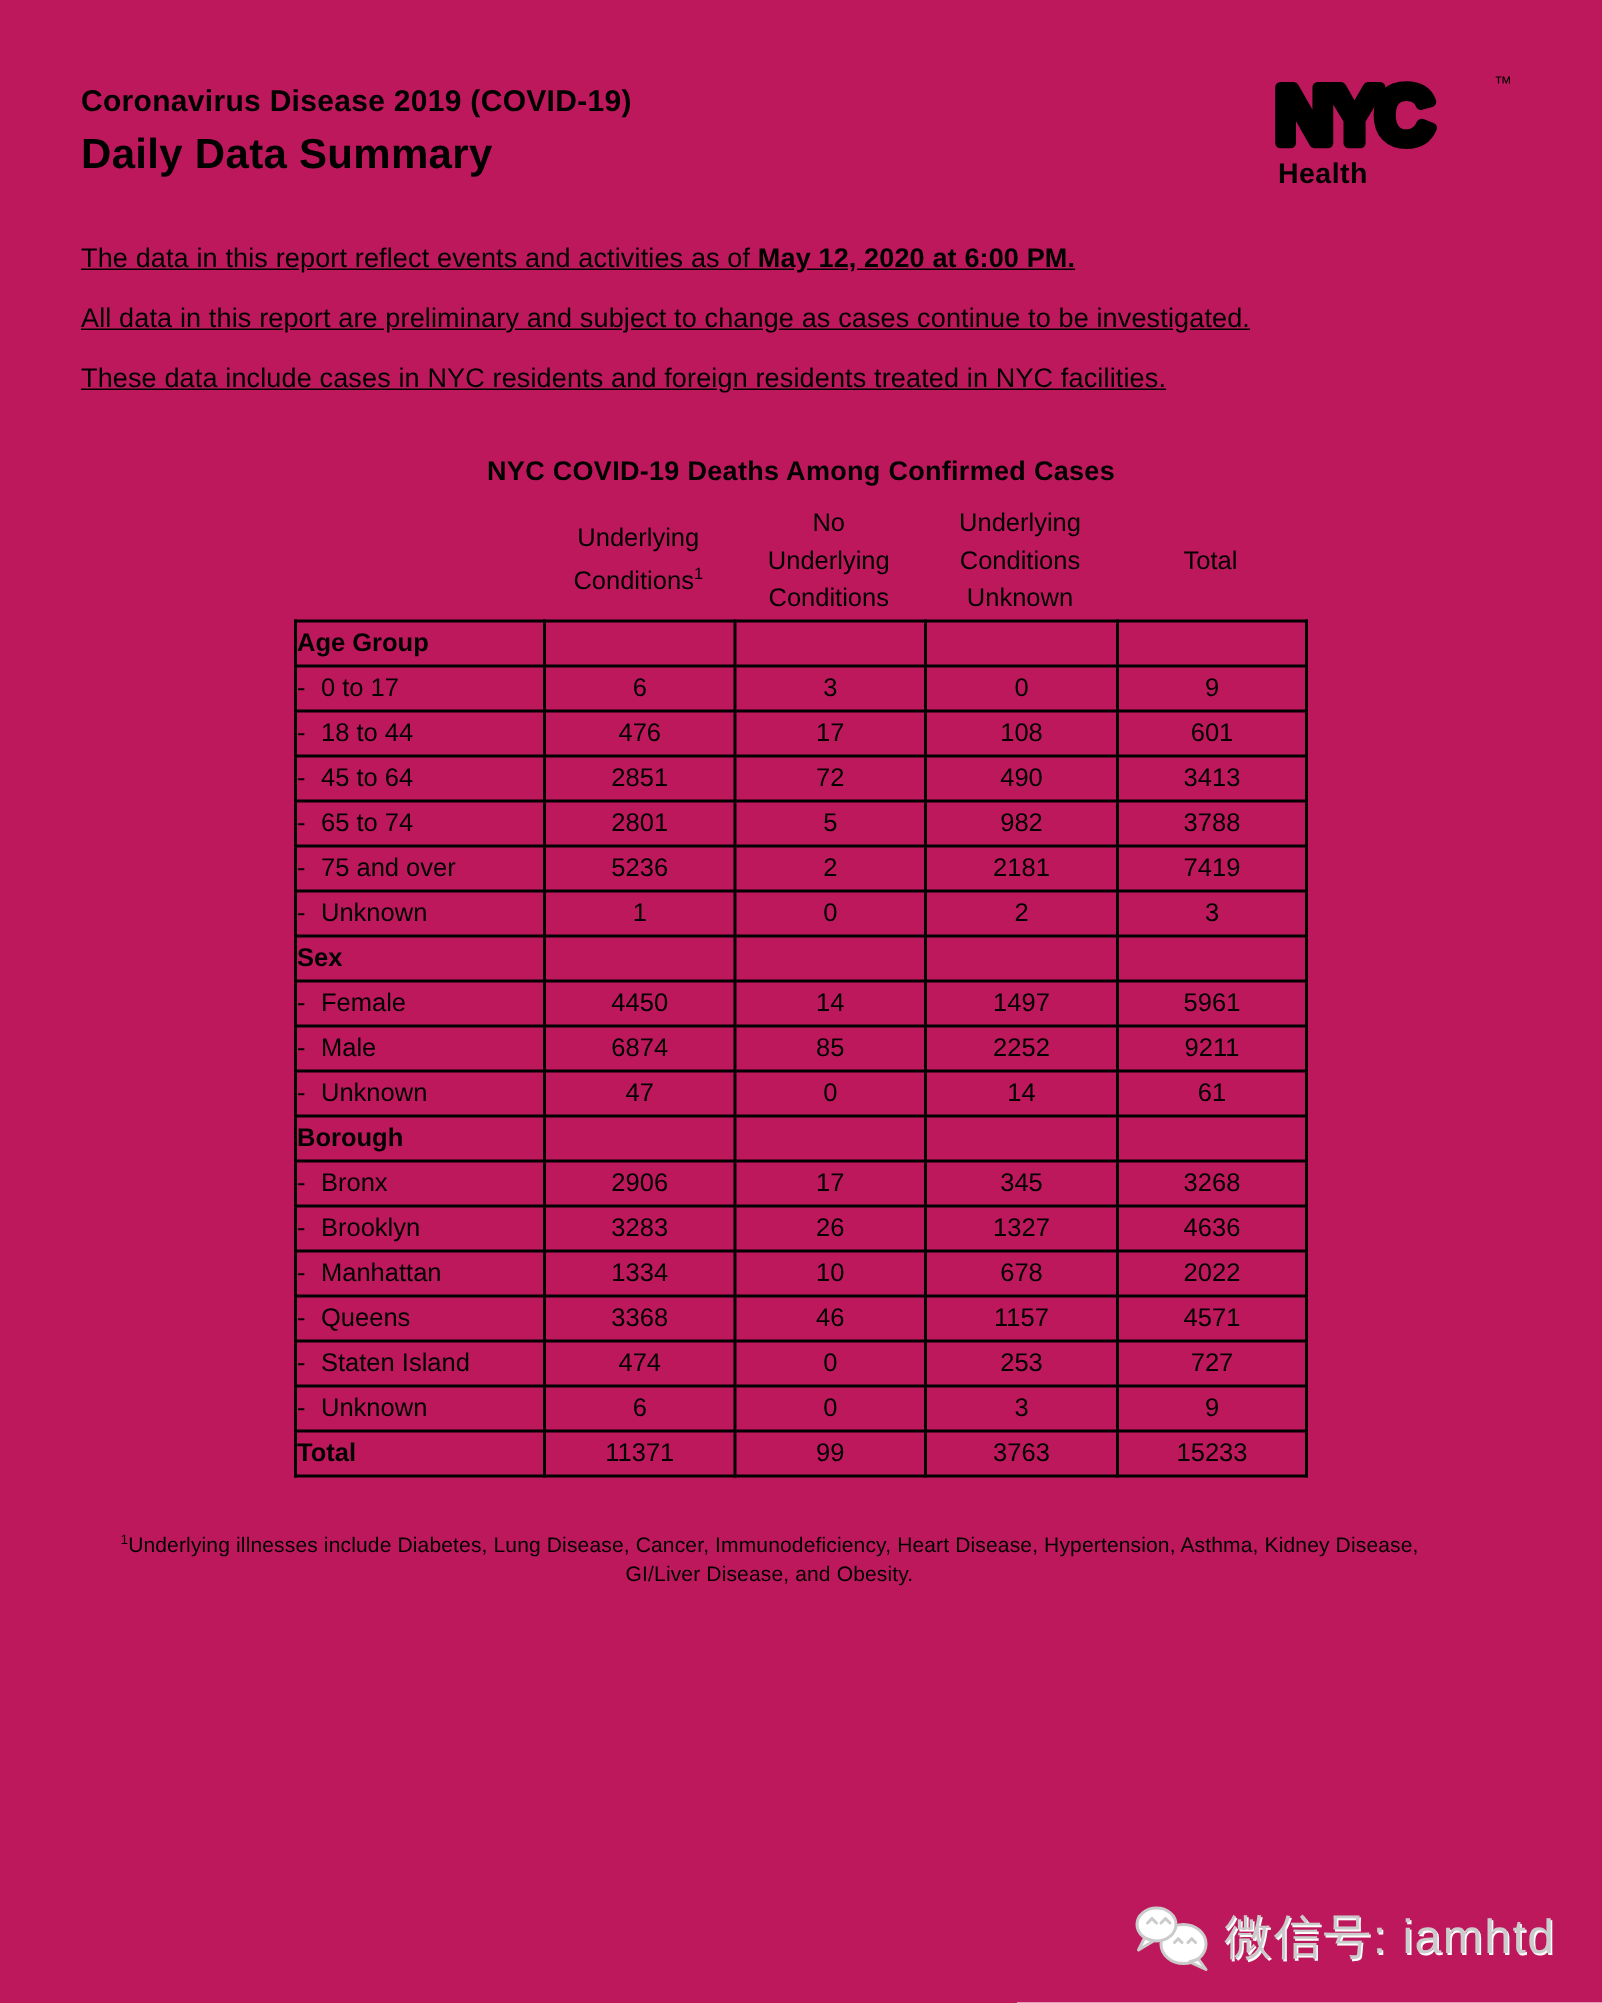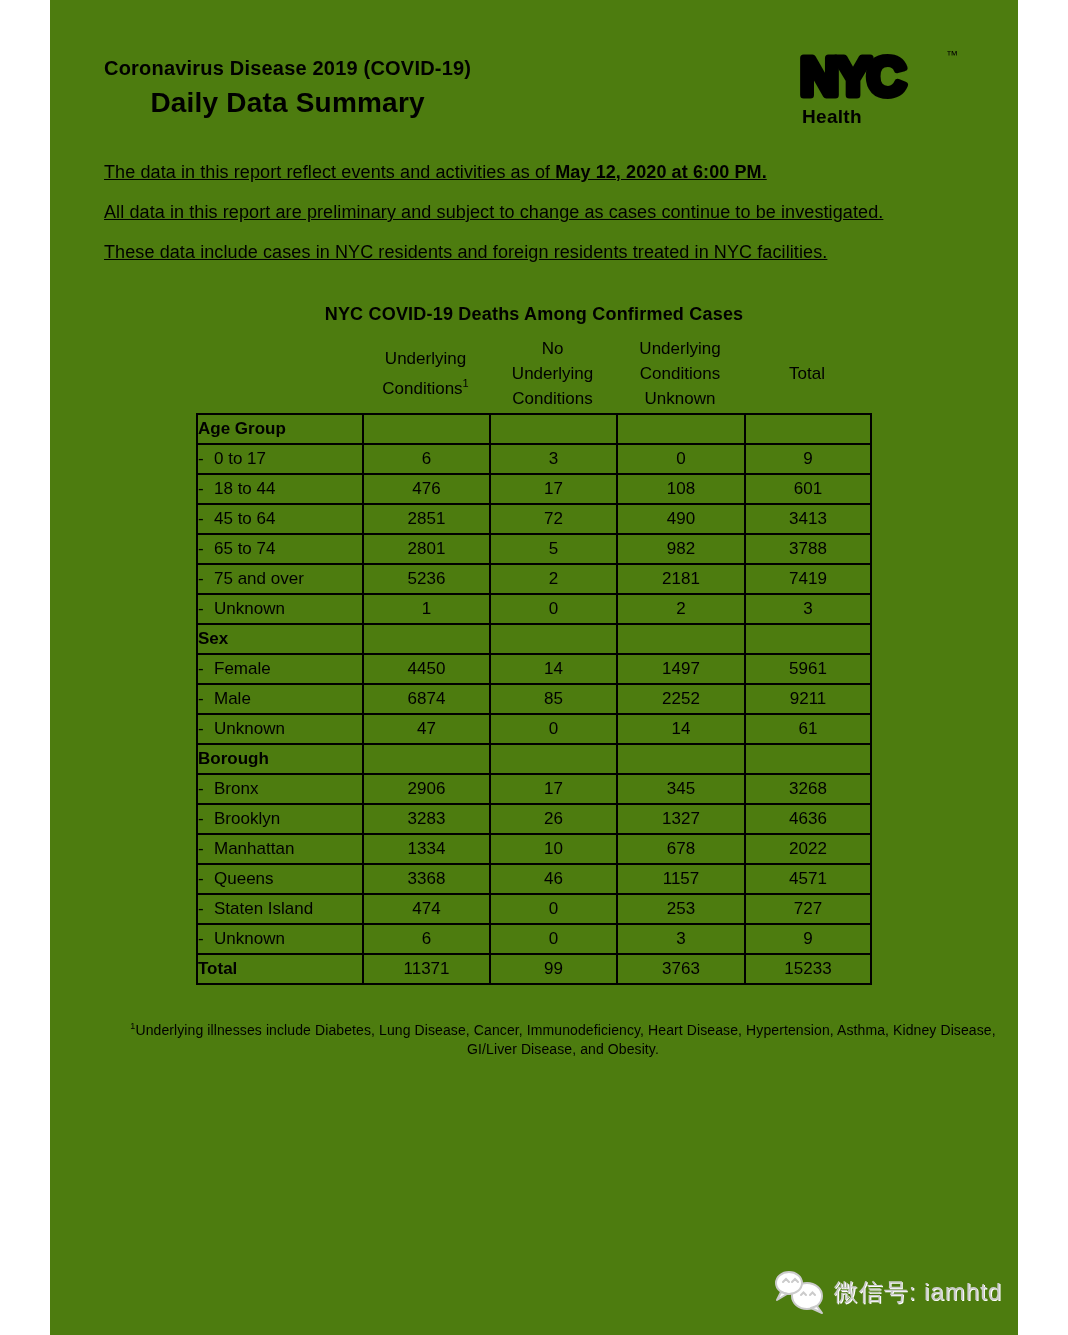--- a/index.html
+++ b/index.html
@@ -1,24 +1,24 @@
 <!DOCTYPE html>
 <html><head>
 <meta charset="utf-8">
 <style>
   * { margin: 0; padding: 0; box-sizing: border-box; }
   html, body { background: #ffffff; }
   body { font-family: "Liberation Sans", sans-serif; color: #000; }
 
   .page {
     position: relative;
-    width: 968px;
+    width: 1068px;
     height: 1335px;
     margin: 0 auto;
-    background: #4d7c0f;
+    background: #be185d;
     padding: 45px 54px 0 54px;
     overflow: hidden;
   }
 
   
   .report-header {
     display: flex;
     justify-content: space-between;
     align-items: flex-start;
   }
@@ -26,21 +26,20 @@
   .supertitle {
     font-size: 20px;
     font-weight: bold;
     letter-spacing: 0.2px;
     margin-bottom: 7px;
   }
   .main-title {
     font-size: 28px;
     font-weight: bold;
     letter-spacing: 0.2px;
-    text-align: center;
   }
   .logo { width: 165px; text-align: left; }
   .logo svg { display: block; }
   .logo-health {
     font-size: 19px;
     font-weight: bold;
     letter-spacing: 0.3px;
     margin-top: 1px;
     padding-left: 3px;
   }
@@ -109,27 +108,27 @@
     font-size: 14px;
     line-height: 19px;
     letter-spacing: 0.1px;
     text-align: center;
   }
   .footnote sup { font-size: 9px; vertical-align: super; }
 
   
   .watermark {
     position: absolute;
-    right: 16px;
+    right: 31px;
     bottom: 20px;
     display: flex;
     align-items: center;
     gap: 7px;
     color: #cbcbcb;
-    font-size: 24px;
+    font-size: 32px;
     letter-spacing: 1px;
     text-shadow: 1px 1px 0 #ffffff;
     user-select: none;
   }
   .watermark svg { display: block; }
 </style>
 </head>
 <body>
 
 <div class="page">

